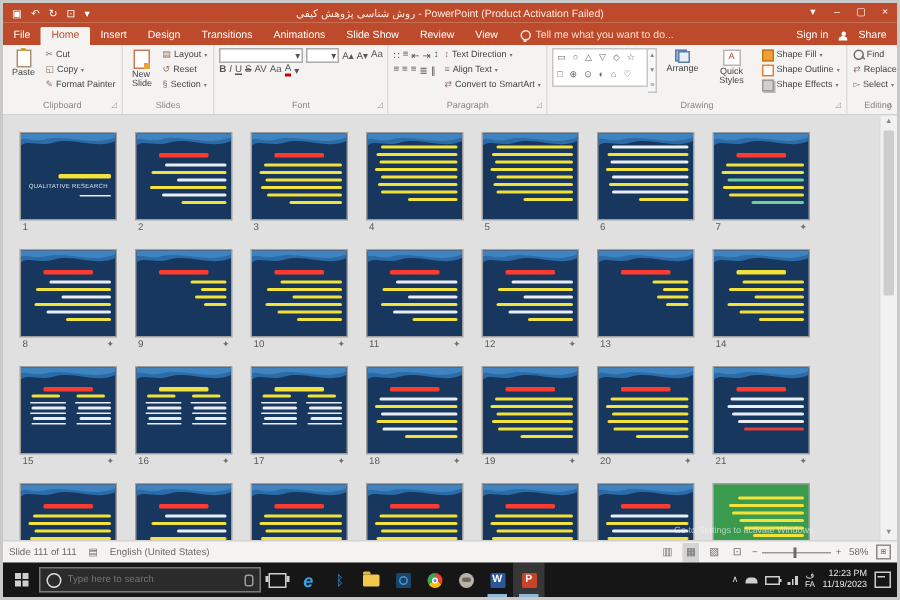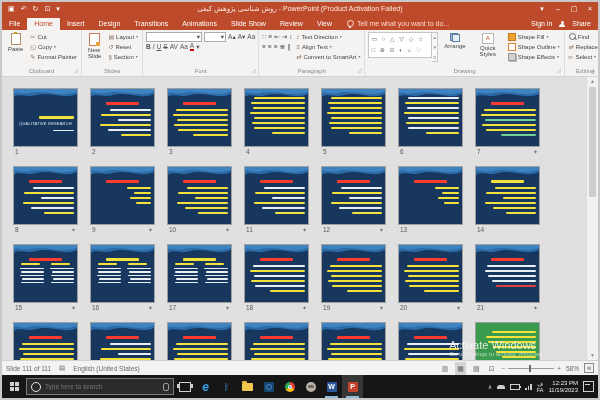--- a/index.html
+++ b/index.html
@@ -940,21 +940,20 @@
           </div>
         </div>
 
     <div class="scrollbar">
       <span class="sb-arrow">▲</span>
       <div class="sb-thumb"></div>
       <span class="sb-arrow sb-bottom">▼</span>
     </div>
 
     <div class="watermark">
-      <div class="wm1">Activate Windows</div>
       <div class="wm2">Go to Settings to activate Windows.</div>
     </div>
   </div>
 
   <div class="statusbar">
     <div class="sb-left">
       <span>Slide 111 of 111</span>
       <span>▤</span>
       <span>English (United States)</span>
     </div>

